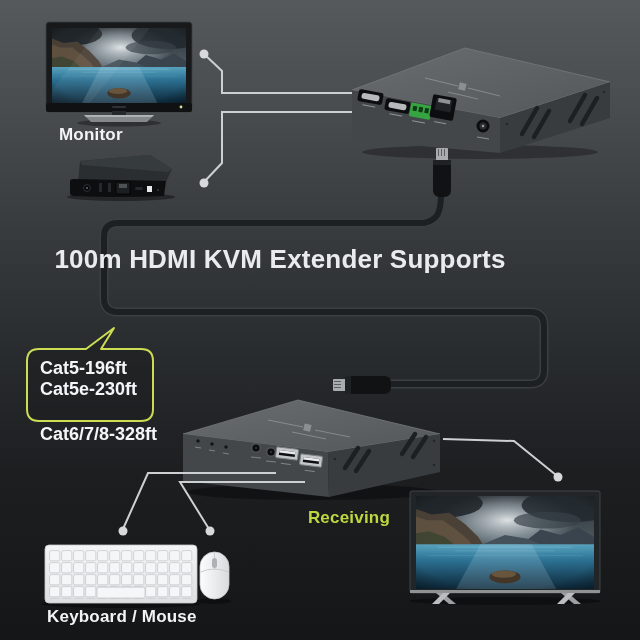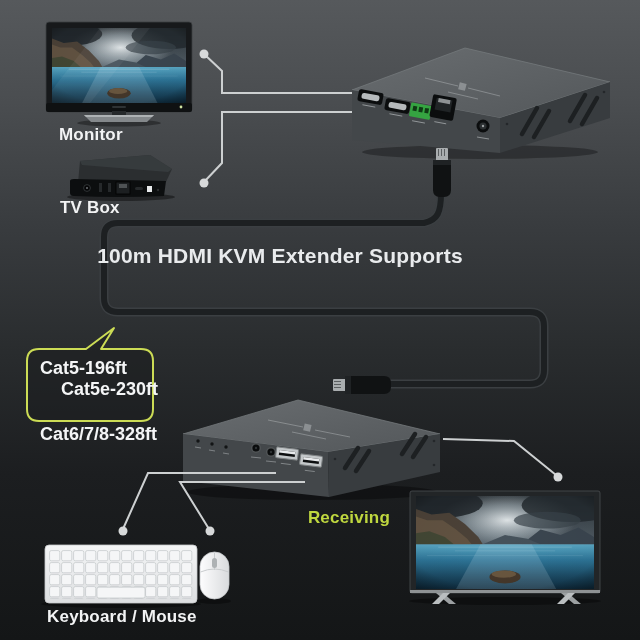--- a/index.html
+++ b/index.html
@@ -6,21 +6,21 @@
   #stage{
     position:relative;width:640px;height:640px;overflow:hidden;
     font-family:"Liberation Sans",sans-serif;
     background:linear-gradient(180deg,#56595c 0%,#4a4d50 16%,#383b3e 36%,#292c2e 55%,#1c1e20 74%,#141617 100%);
   }
   #scene{position:absolute;left:0;top:0;}
   .lbl{position:absolute;color:#f2f3f4;font-weight:bold;
        font-size:17px;letter-spacing:.2px;}
   .lbl-green{position:absolute;color:#bfd73f;font-weight:bold;font-size:17px;letter-spacing:.2px;}
   .headline{position:absolute;left:0;width:560px;text-align:center;color:#e9ebed;
-            font-weight:bold;font-size:21px;letter-spacing:.2px;}
+            font-weight:bold;font-size:26px;letter-spacing:.2px;}
   .bubble-line{position:absolute;left:40px;color:#f4f5f6;font-weight:bold;font-size:18px;}
 </style>
 </head>
 <body>
 
 <div id="stage">
 
 <svg id="scene" width="640" height="640" viewBox="0 0 640 640">
   <defs>
     <linearGradient id="skyG" x1="0" y1="0" x2="0" y2="1">
@@ -296,24 +296,23 @@
     <use href="#landscape" x="416" y="496" width="178" height="93"></use>
     <rect x="410" y="590" width="190" height="3" fill="#8e9294"></rect>
     <polygon points="436,593 443,593 456,604 449,604" fill="#9ca0a2"></polygon>
     <polygon points="443,593 450,593 439,604 432,604" fill="#babec0"></polygon>
     <polygon points="561,593 568,593 581,604 574,604" fill="#9ca0a2"></polygon>
     <polygon points="568,593 575,593 564,604 557,604" fill="#babec0"></polygon>
   </g>
 </svg>
 
 <div class="lbl" style="left:59px;top:125px;width:120px;">Monitor</div>
-<div class="lbl" style="left:60px;top:198px;width:120px;">TV Box</div>
 
 <div class="headline" style="top:244px;">100m HDMI KVM Extender Supports</div>
 
 <div class="bubble-line" style="top:358px;">Cat5-196ft</div>
-<div class="bubble-line" style="top:379px;margin-left:21px;">Cat5e-230ft</div>
+<div class="bubble-line" style="top:379px;">Cat5e-230ft</div>
 <div class="bubble-line" style="top:424px;">Cat6/7/8-328ft</div>
 
 <div class="lbl-green" style="left:270px;top:508px;width:120px;text-align:right;">Receiving</div>
 <div class="lbl" style="left:47px;top:607px;width:220px;">Keyboard / Mouse</div>
 
 </div>
 
 </body></html>

